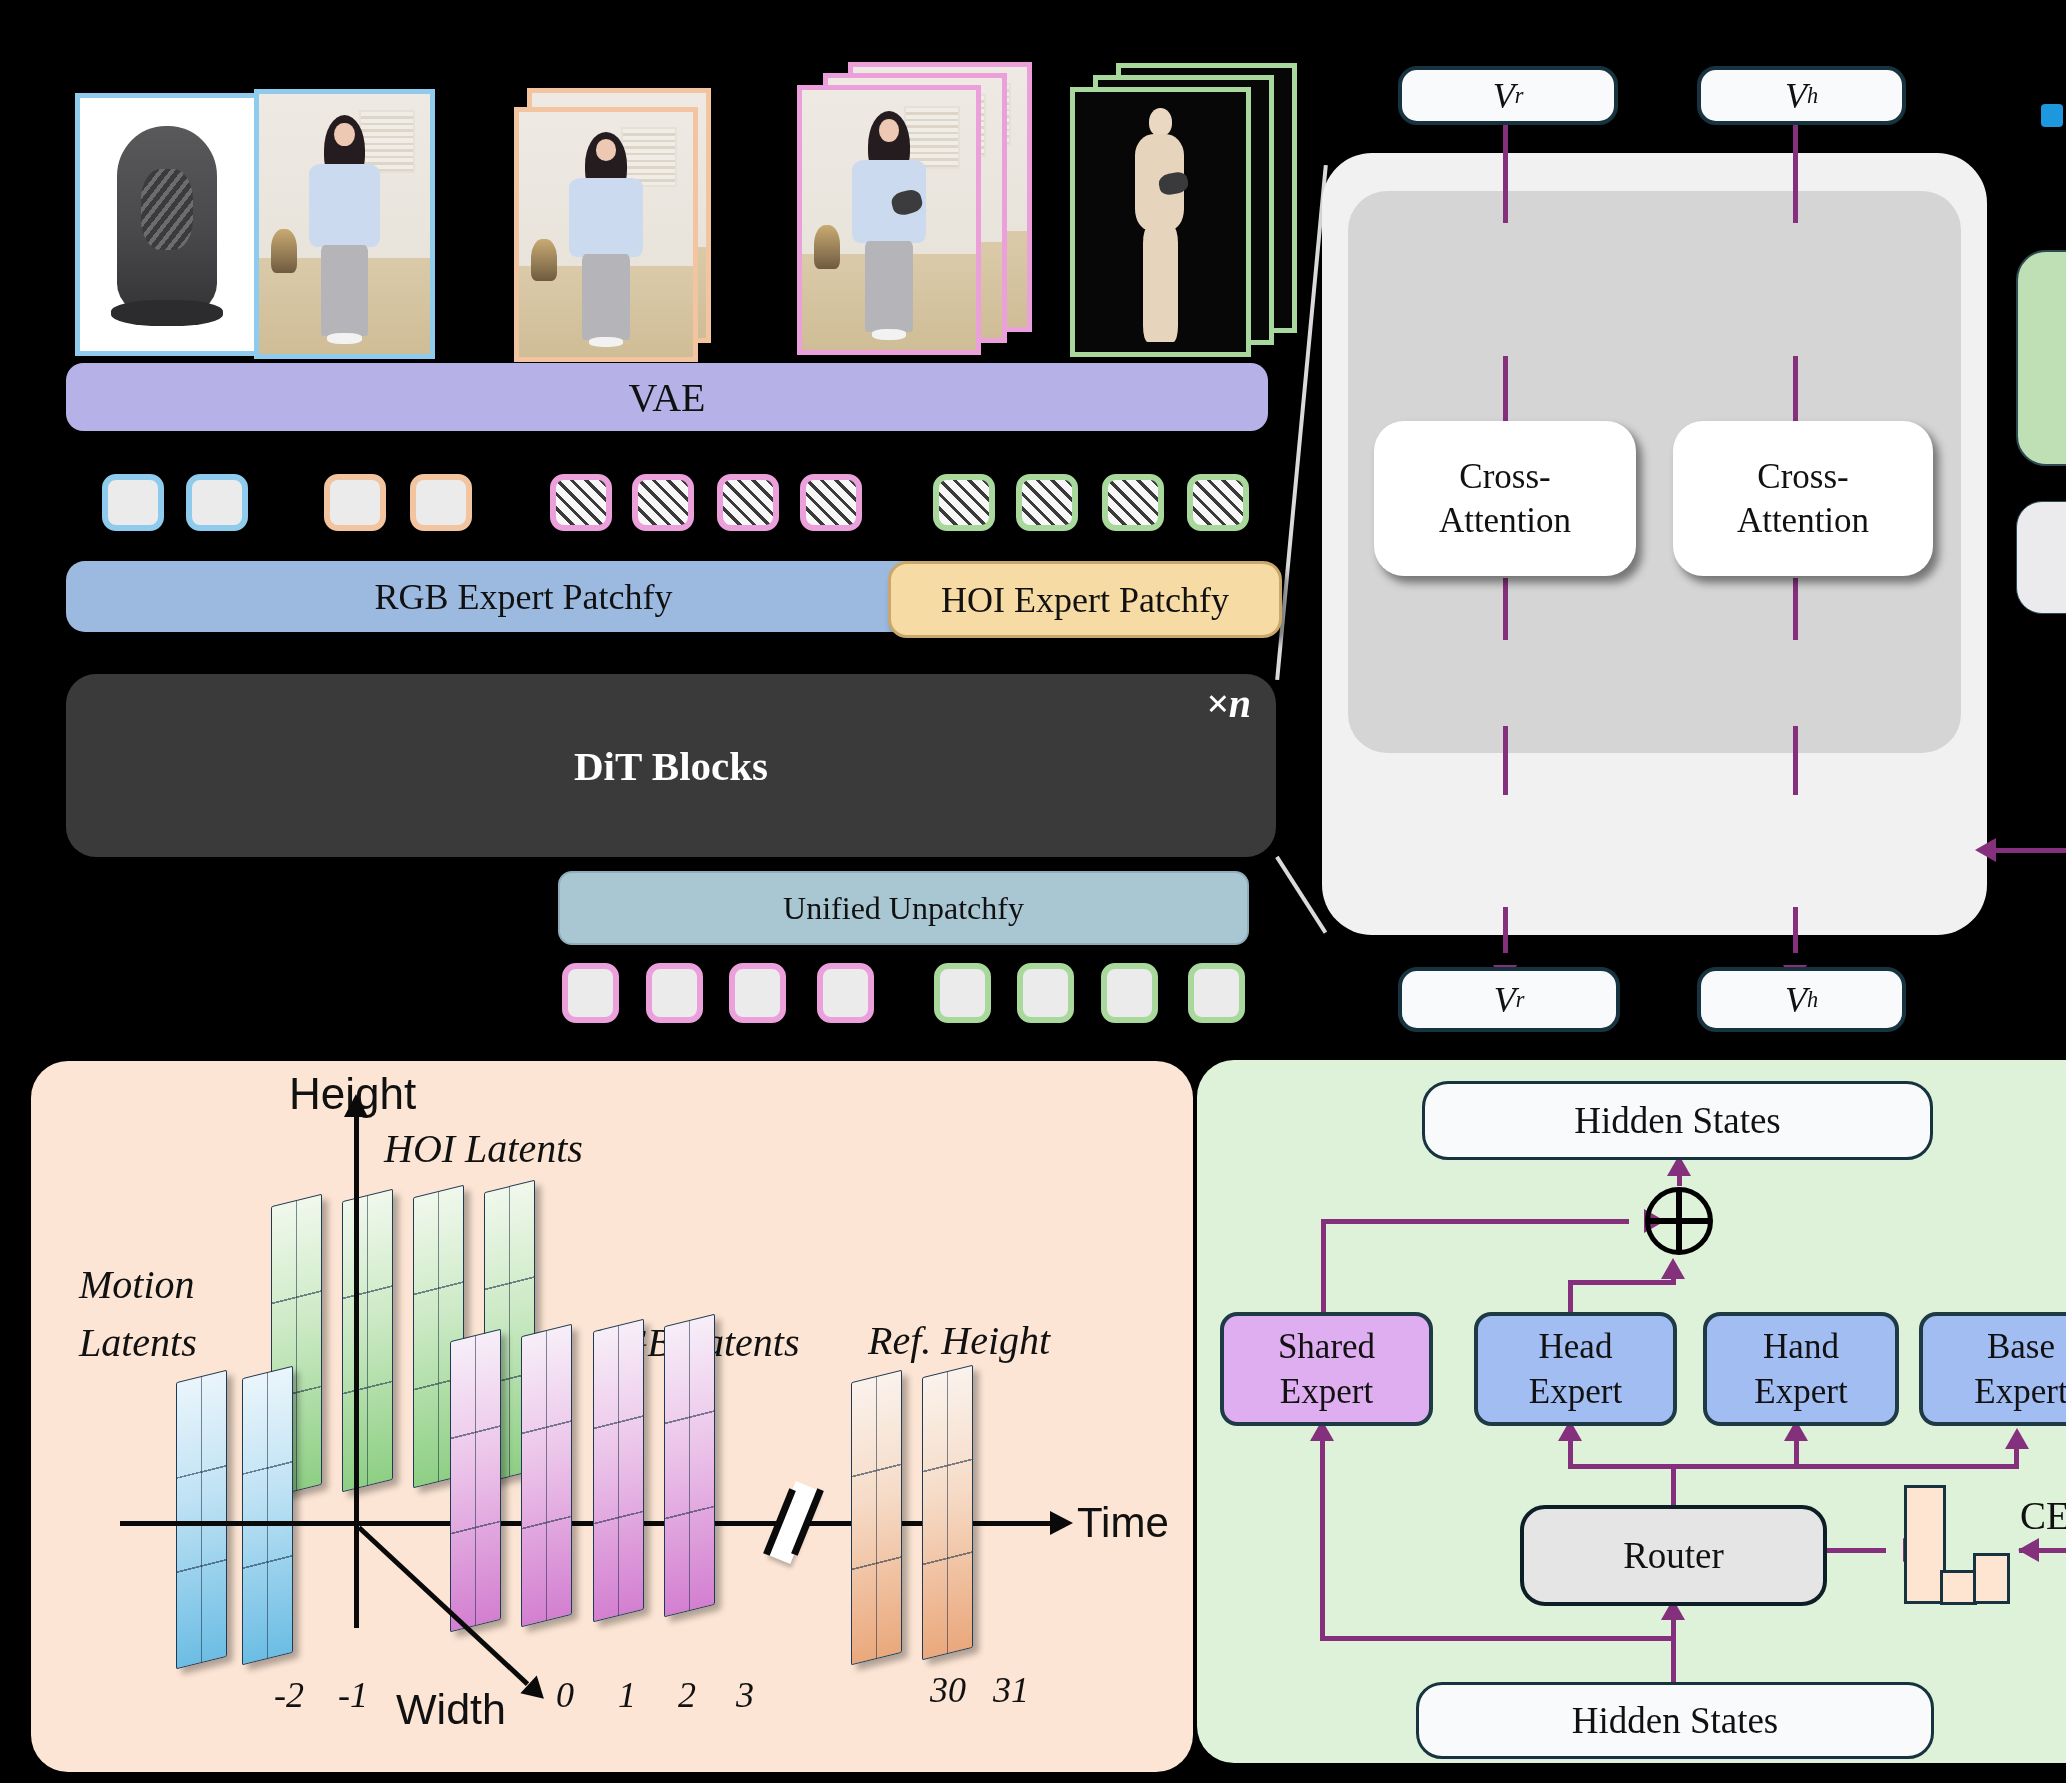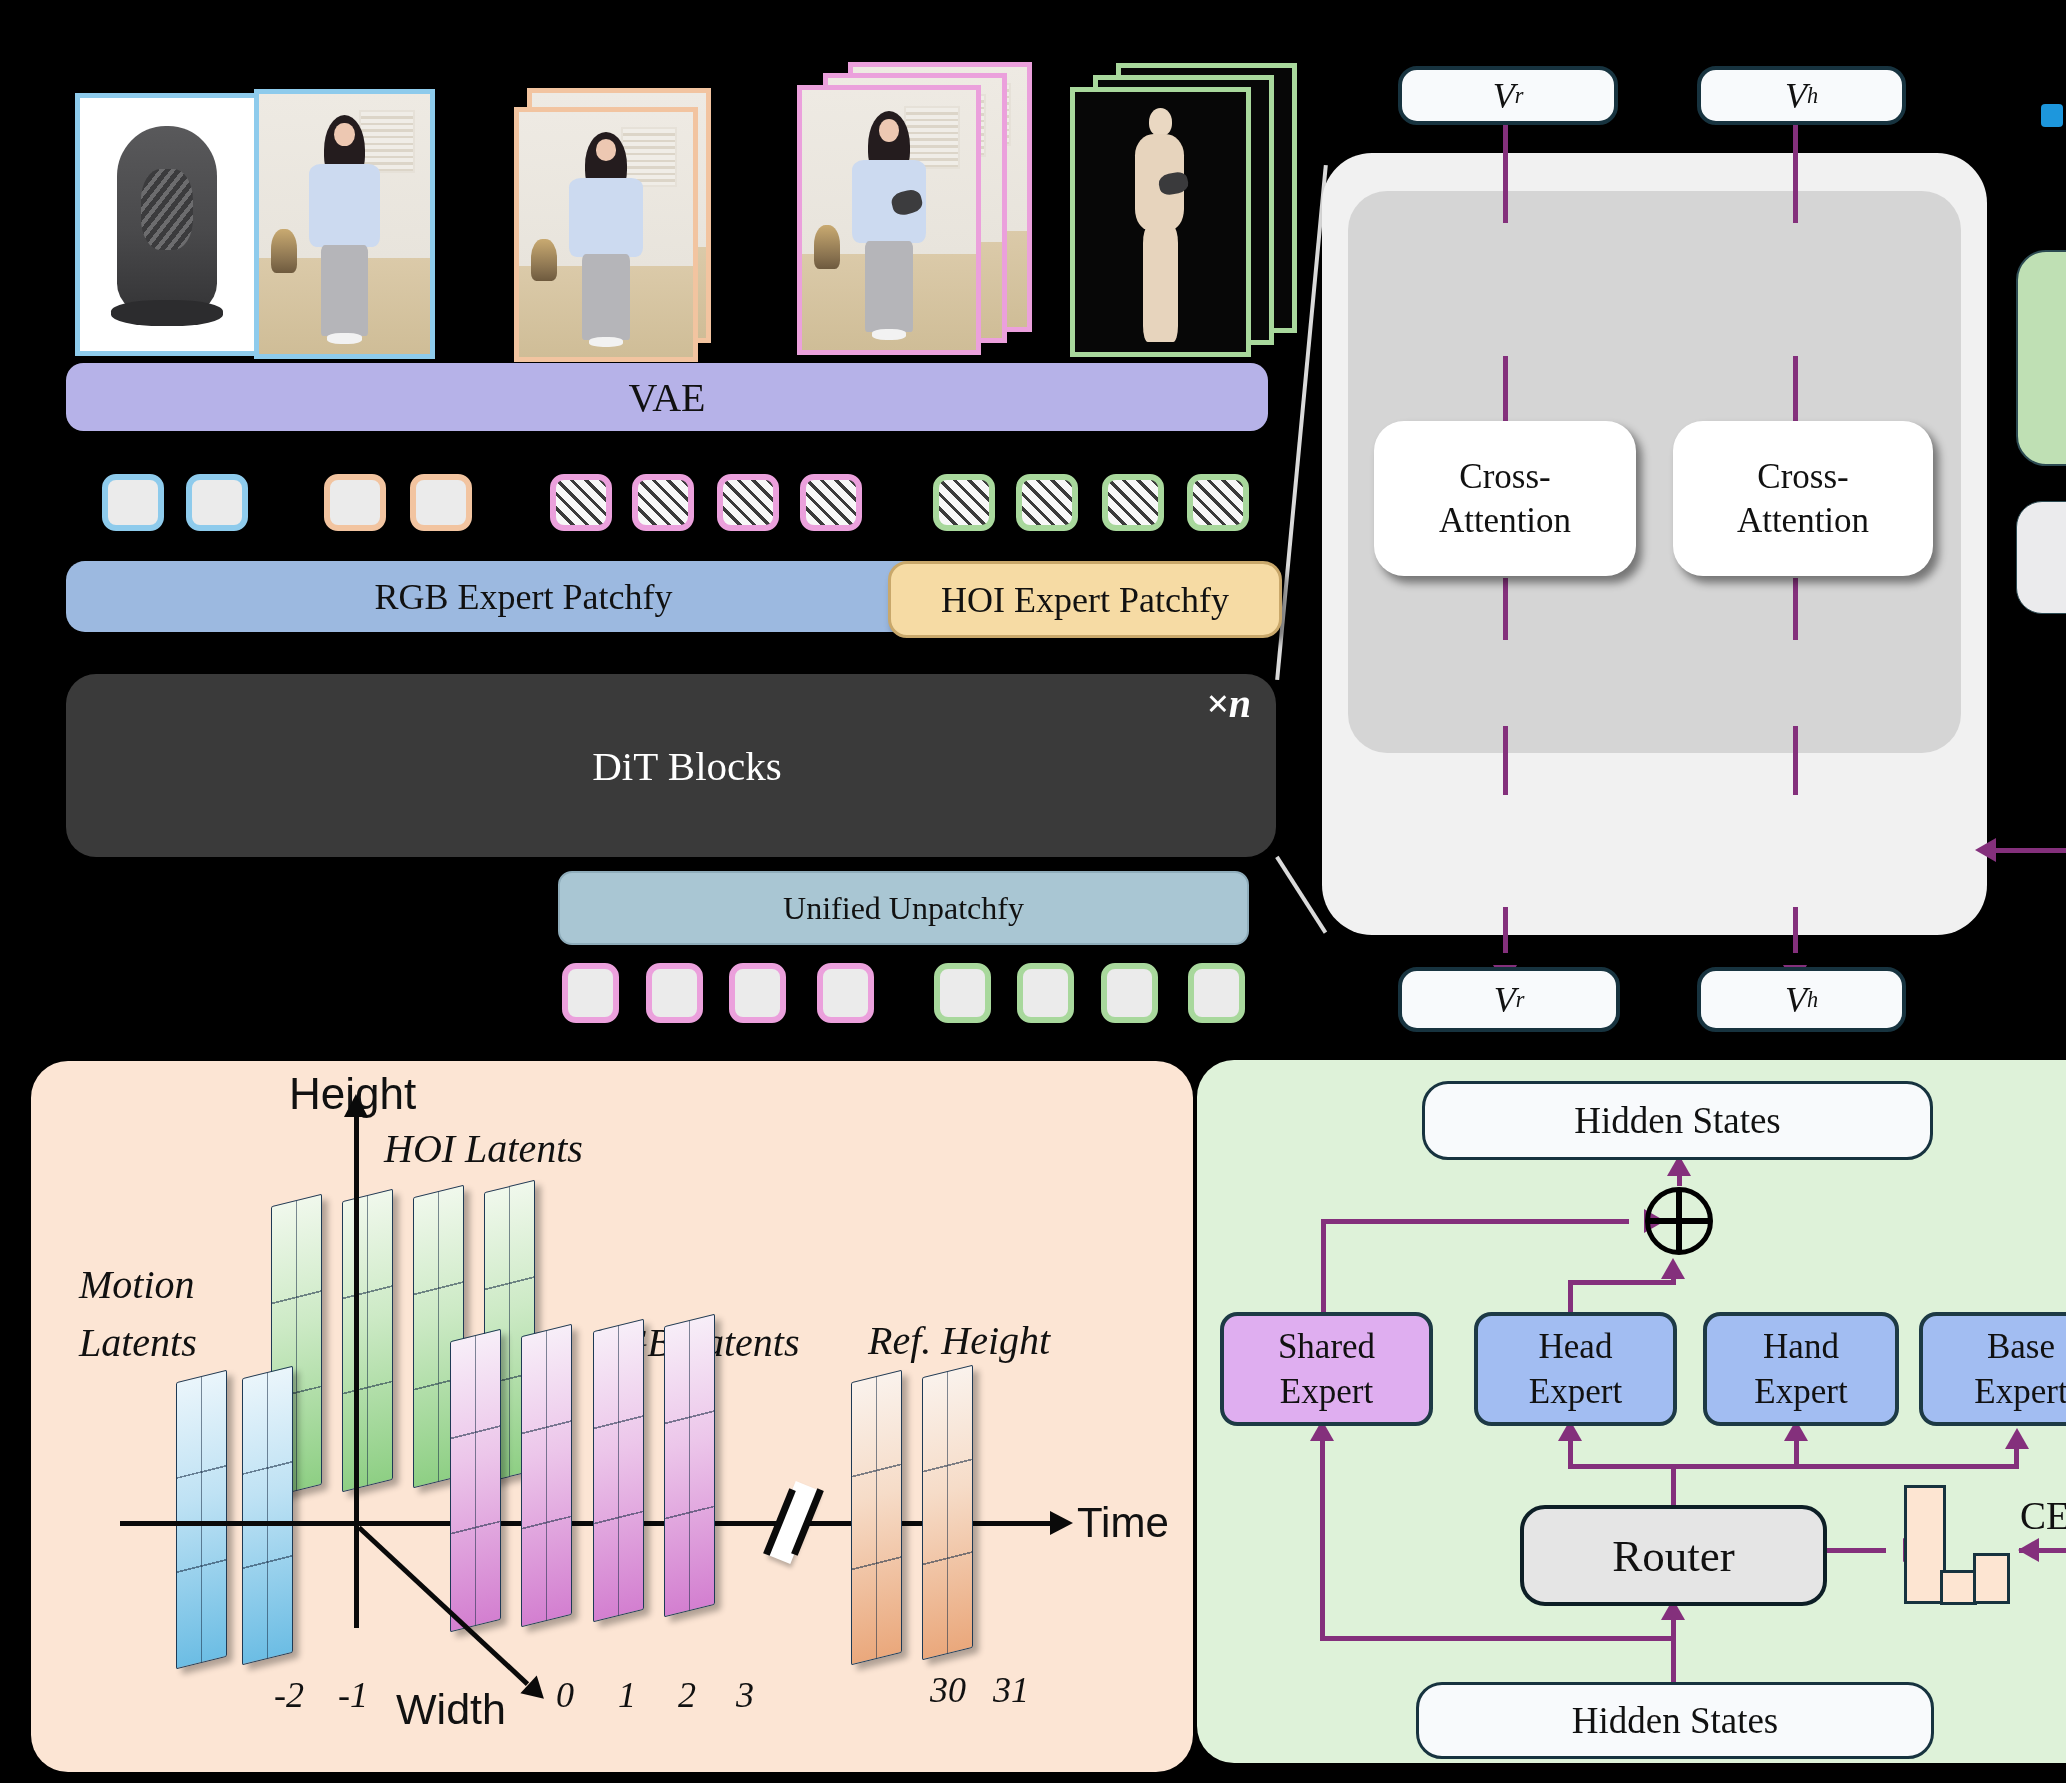--- a/index.html
+++ b/index.html
@@ -180,21 +180,21 @@
       <div class="token" style="position: absolute; left: 934px; top: 963px; width: 45px; height: 48px; border: 6.2px solid rgb(168, 216, 156); border-radius: 14px; background: rgb(235, 235, 235);"></div>
       <div class="token" style="position: absolute; left: 1017px; top: 963px; width: 45px; height: 48px; border: 6.2px solid rgb(168, 216, 156); border-radius: 14px; background: rgb(235, 235, 235);"></div>
       <div class="token" style="position: absolute; left: 1101px; top: 963px; width: 45px; height: 48px; border: 6.2px solid rgb(168, 216, 156); border-radius: 14px; background: rgb(235, 235, 235);"></div>
       <div class="token" style="position: absolute; left: 1188px; top: 963px; width: 45px; height: 48px; border: 6.2px solid rgb(168, 216, 156); border-radius: 14px; background: rgb(235, 235, 235);"></div>
     </div>
 
   <div class="bigbox flexc serif" style="left:66px;top:561px;width:915px;height:71px;border-radius:19px;background:#9cb9e0;font-size:36px;">RGB Expert Patchfy</div>
   <div class="bigbox flexc serif shadowed" style="left:888px;top:561px;width:388px;height:71px;border-radius:19px;background:#f6dba4;border:3.3px solid #c9a86b;font-size:36px;">HOI Expert Patchfy</div>
 
   <div class="bigbox" style="left:66px;top:674px;width:1210px;height:183px;border-radius:30px;background:#3a3a3a;">
-    <div class="abs flexc serif" style="left:0;top:0;width:100%;height:100%;color:#fff;font-weight:normal;font-size:41px;margin-left:16px;">DiT Blocks</div>
+    <div class="abs flexc serif" style="left:0;top:0;width:100%;height:100%;color:#fff;font-weight:bold;font-size:41px;">DiT Blocks</div>
     <div class="abs serif ital" style="right:25px;top:5.8px;color:#fff;font-size:40px;font-weight:bold;">×n</div>
   </div>
 
   <div class="bigbox flexc serif" style="left:558px;top:871px;width:687px;height:70px;border-radius:14px;background:#a9c6d3;border:2.5px solid #8fadbb;font-size:32px;">Unified Unpatchfy</div>
 
   <div class="abs shadowed" style="left:1322px;top:153px;width:665px;height:782px;border-radius:50px;background:#f1f1f1;"></div>
   <div class="abs" style="left:1348px;top:191px;width:613px;height:562px;border-radius:39px;background:#d5d5d5;"></div>
 
   <div id="wires">
       <div style="position: absolute; left: 1503px; top: 118px; width: 5px; height: 105px; background: rgb(132, 48, 124);"></div>
@@ -343,21 +343,21 @@
         <span>Head<br>Expert</span>
       </div>
       <div style="position: absolute; left: 1703px; top: 1312px; width: 188px; height: 106px; background: rgb(162, 189, 242); border: 4.1px solid rgb(29, 58, 69); border-radius: 17.4px; display: flex; align-items: center; justify-content: center; text-align: center; font-size: 35px; line-height: 1.3;">
         <span>Hand<br>Expert</span>
       </div>
       <div style="position: absolute; left: 1919px; top: 1312px; width: 196px; height: 106px; background: rgb(162, 189, 242); border: 4.1px solid rgb(29, 58, 69); border-radius: 17.4px; display: flex; align-items: center; justify-content: center; text-align: center; font-size: 35px; line-height: 1.3;">
         <span>Base<br>Expert</span>
       </div>
     </div>
 
-  <div class="obox flexc serif" style="left:1520px;top:1505px;width:299px;height:93px;border-radius:25px;background:#e5e5e5;border-color:#0d1f26;font-size:45px;">Router</div>
+  <div class="obox flexc serif" style="left:1520px;top:1505px;width:299px;height:93px;border-radius:25px;background:#e5e5e5;border-color:#0d1f26;font-size:37px;">Router</div>
 
   <div id="router-chart">
       <div style="position: absolute; left: 1904px; top: 1485px; width: 36px; height: 113px; background: rgb(253, 229, 210); border: 3.3px solid rgb(23, 51, 63);"></div>
       <div style="position: absolute; left: 1940px; top: 1570px; width: 31px; height: 28.5px; background: rgb(253, 229, 210); border: 3.3px solid rgb(23, 51, 63);"></div>
       <div style="position: absolute; left: 1973px; top: 1553px; width: 31px; height: 45px; background: rgb(253, 229, 210); border: 3.3px solid rgb(23, 51, 63);"></div>
     </div>
 
   <div class="abs serif" style="left:2020px;top:1493px;font-size:39px;">CE Loss</div>
 
   <div class="obox flexc serif" style="left:1416px;top:1682px;width:512px;height:71px;border-radius:26px;font-size:37px;border-width:3.7px;">Hidden States</div>

